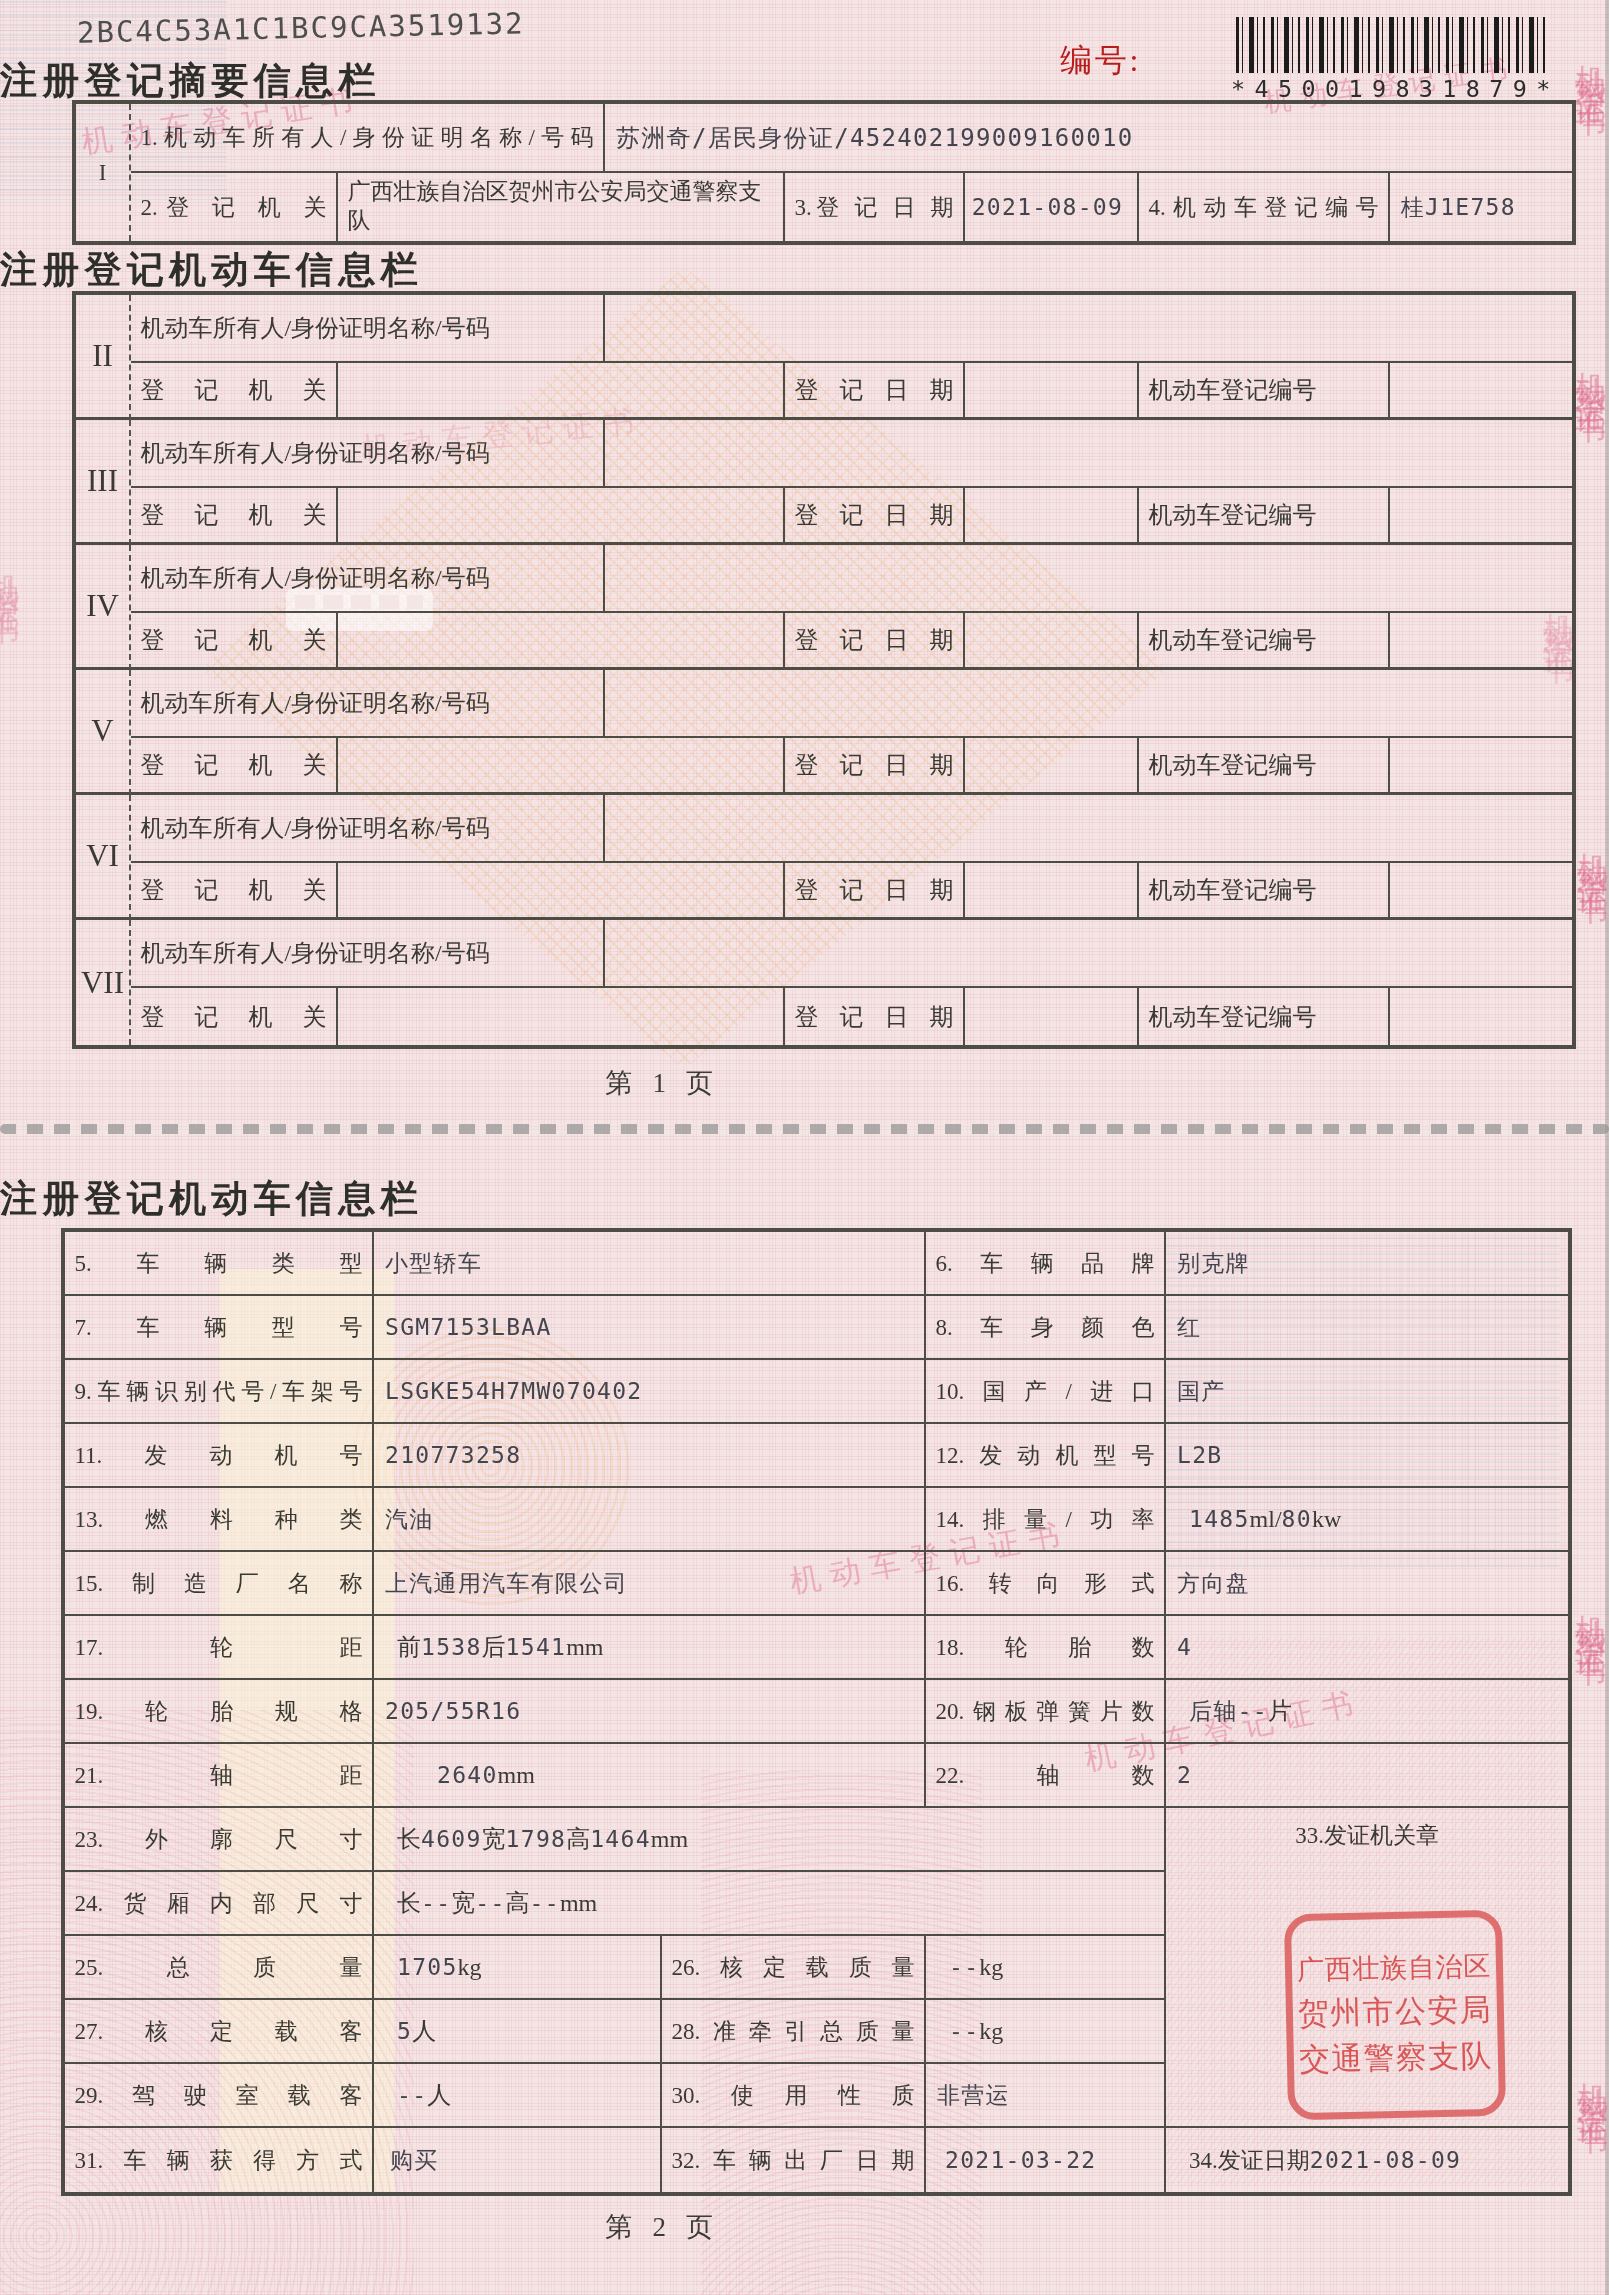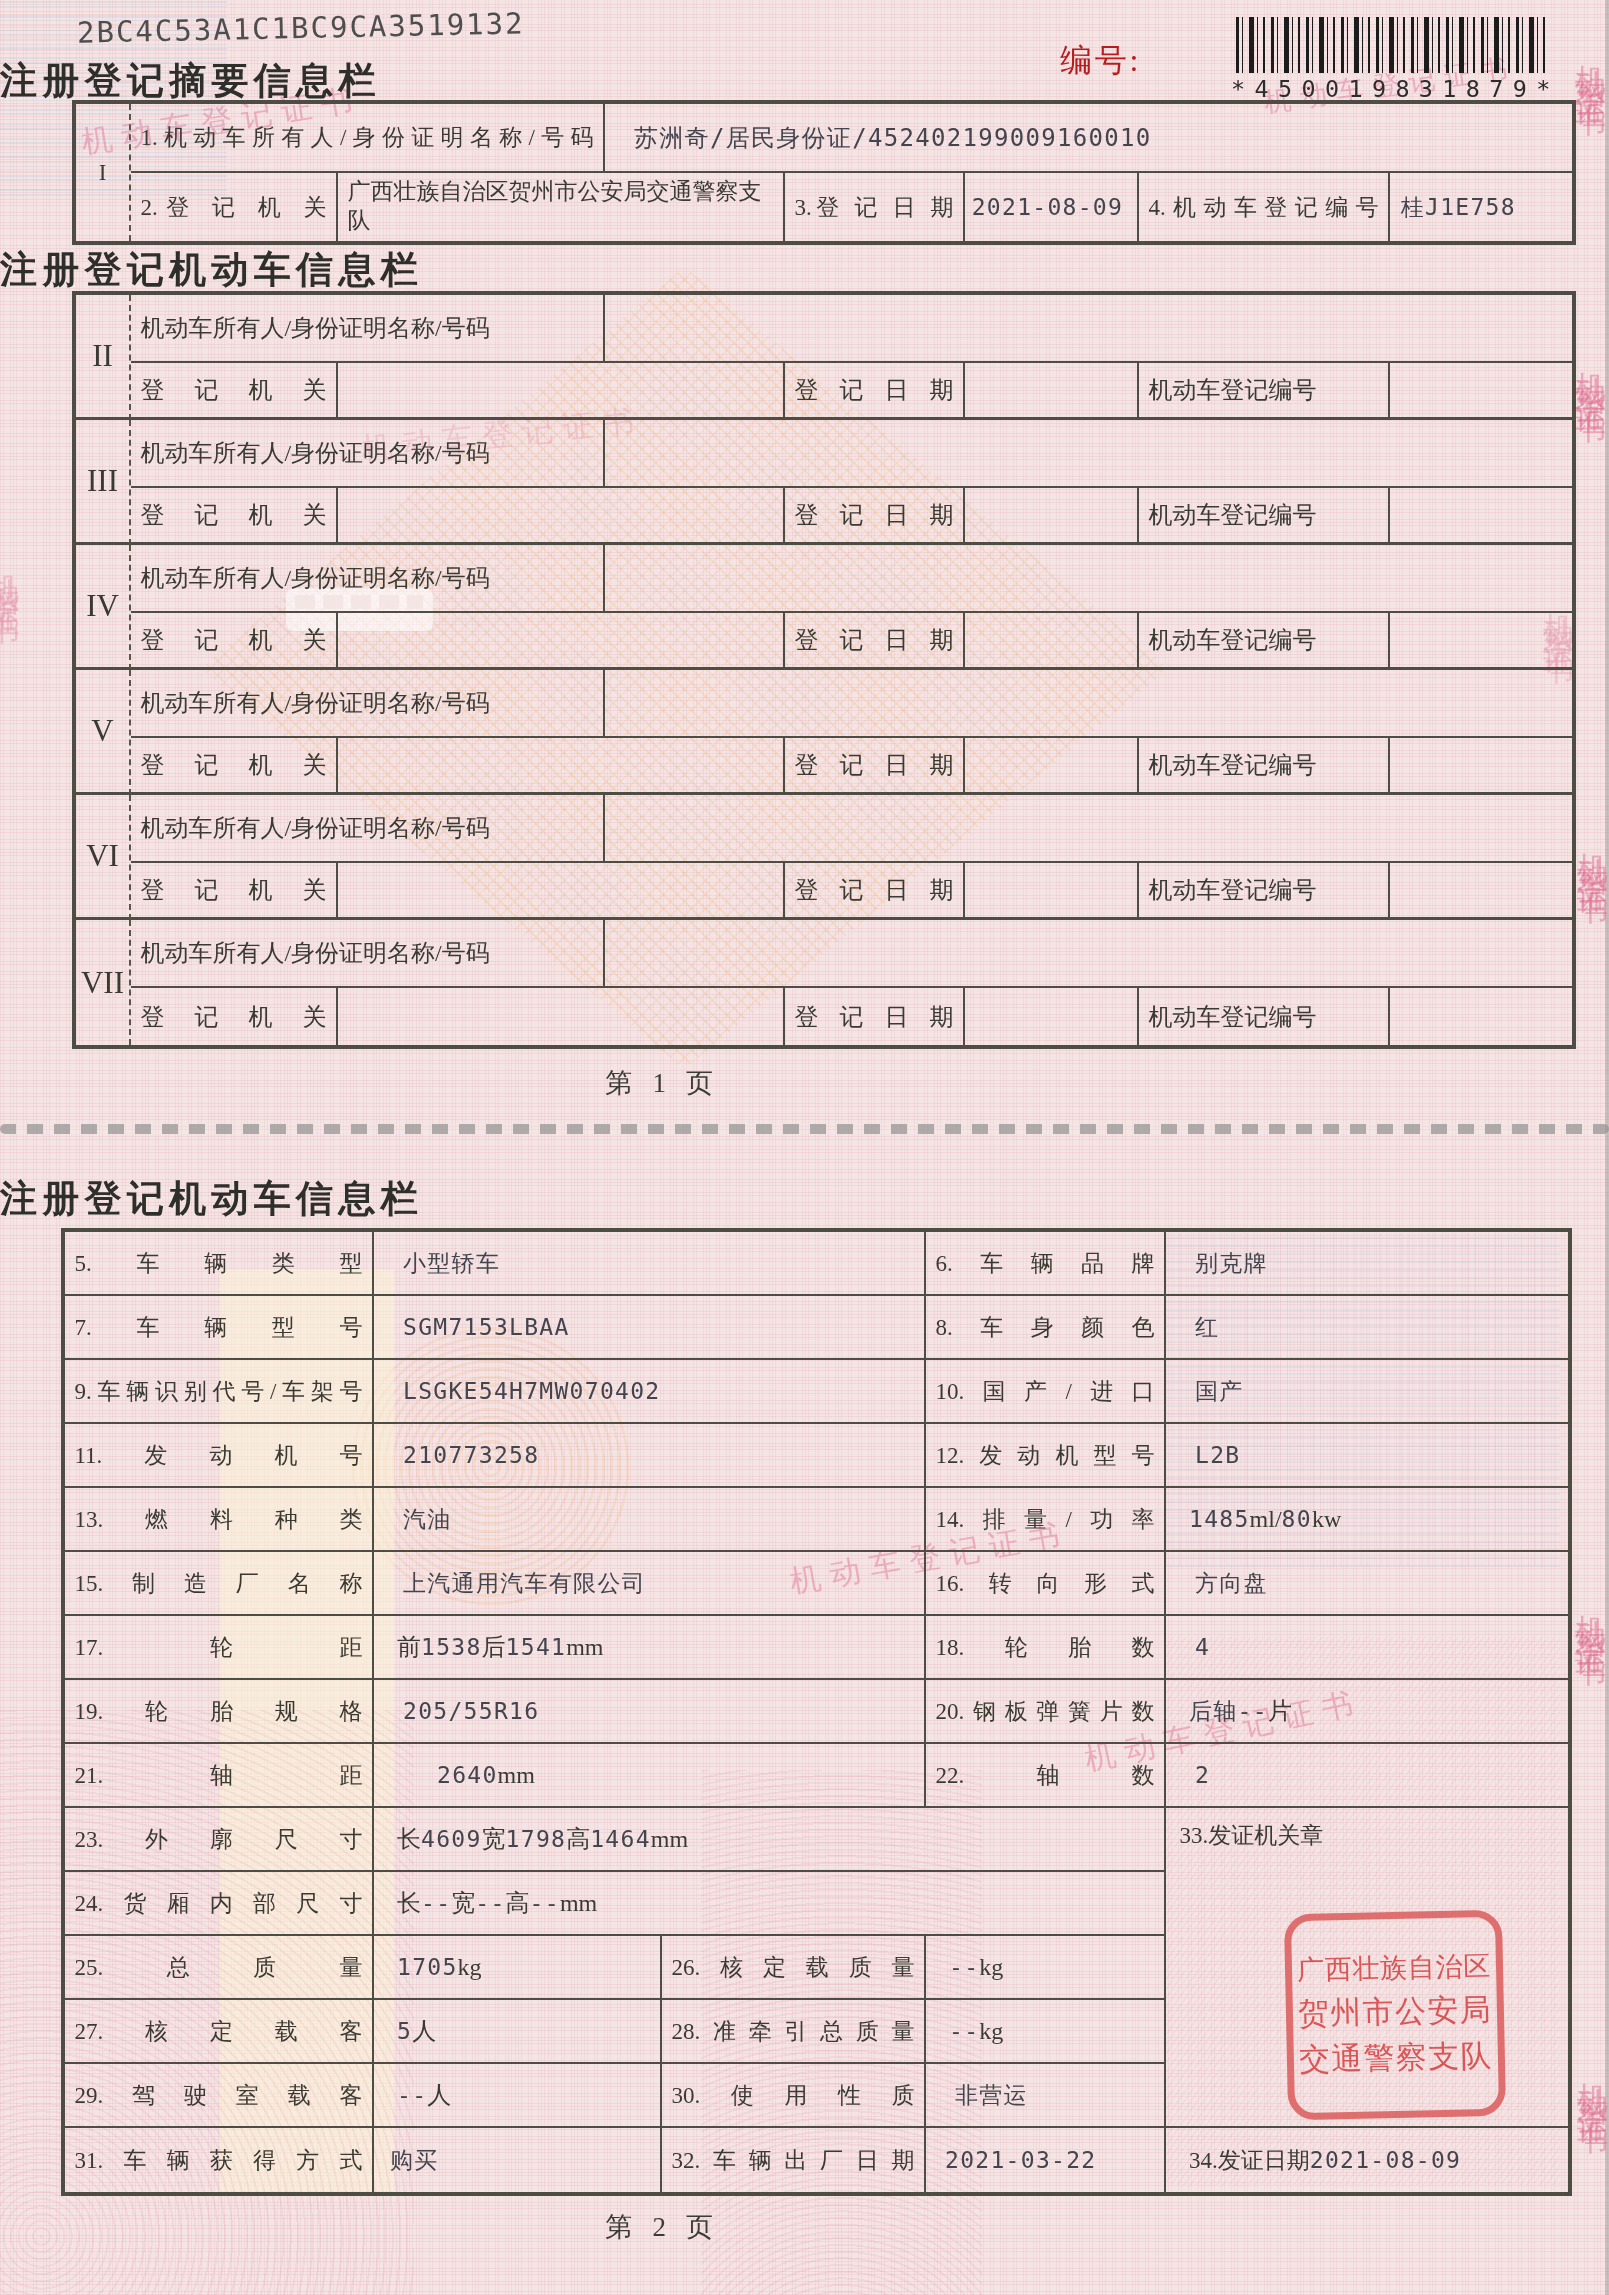--- a/index.html
+++ b/index.html
@@ -76,34 +76,34 @@
       #1c1c1c 27px 29px, transparent 29px 35px);}
   .bdigits{position:absolute;left:1231px;top:75px;width:323px;text-align:left;
     font-family:"DejaVu Sans Mono",monospace;font-size:23.4px;letter-spacing:9.4px;color:#2c2c2c;}
   
   .grid{position:absolute;display:grid;border:4px solid var(--ln);background:transparent;}
   .c{display:flex;align-items:center;box-sizing:border-box;
      border-right:2px solid var(--ln);border-bottom:2px solid var(--ln);
      padding:0 9.4px;font-size:24px;overflow:hidden;}
   .c .j{width:100%;text-align:justify;text-align-last:justify;}
   .val{font-family:"DejaVu Sans Mono","DejaVu Sans",monospace;font-size:25.4px;color:var(--val);
-       padding-left:29px;letter-spacing:1.3px;}
+       padding-left:11px;letter-spacing:1.3px;}
   .valtxt{font-family:"DejaVu Sans Mono","DejaVu Sans",monospace;color:var(--val);letter-spacing:1.3px;}
   .flexsp{padding:0 23px;}
   .sub{font-size:24px;color:var(--label);}
   .noR{border-right:none!important;}
   .noB{border-bottom:none!important;}
   .bB4{border-bottom-width:3.3px;}
   .dashR{border-right:2px dashed #55554c!important;}
   .roman{justify-content:center;font-size:31px;padding:0;}
   .s2{grid-column:span 2;}
   .s3{grid-column:span 3;}
   .s5{grid-column:span 5;}
   .rs2{grid-row:span 2;}
-  .rs5{grid-row:span 5;}
+  .rs5{grid-row:span 5;text-align:center;}
   
   .t1{left:72px;top:100px;grid-template-columns:55px 207px 267px 180px 180px 174px 251px 182px;
       grid-template-rows:69px 68px;}
   .t1 .c{font-size:23px;}
   .t1 .val{font-size:24px;}
   
   .tt{left:72px;top:291px;grid-template-columns:55px 207px 267px 180px 180px 174px 251px 182px;
       grid-template-rows:repeat(6,68px 57px);}
   
   .t2{left:61px;top:1228px;grid-template-columns:309px 288px 264px 240px 402px;

